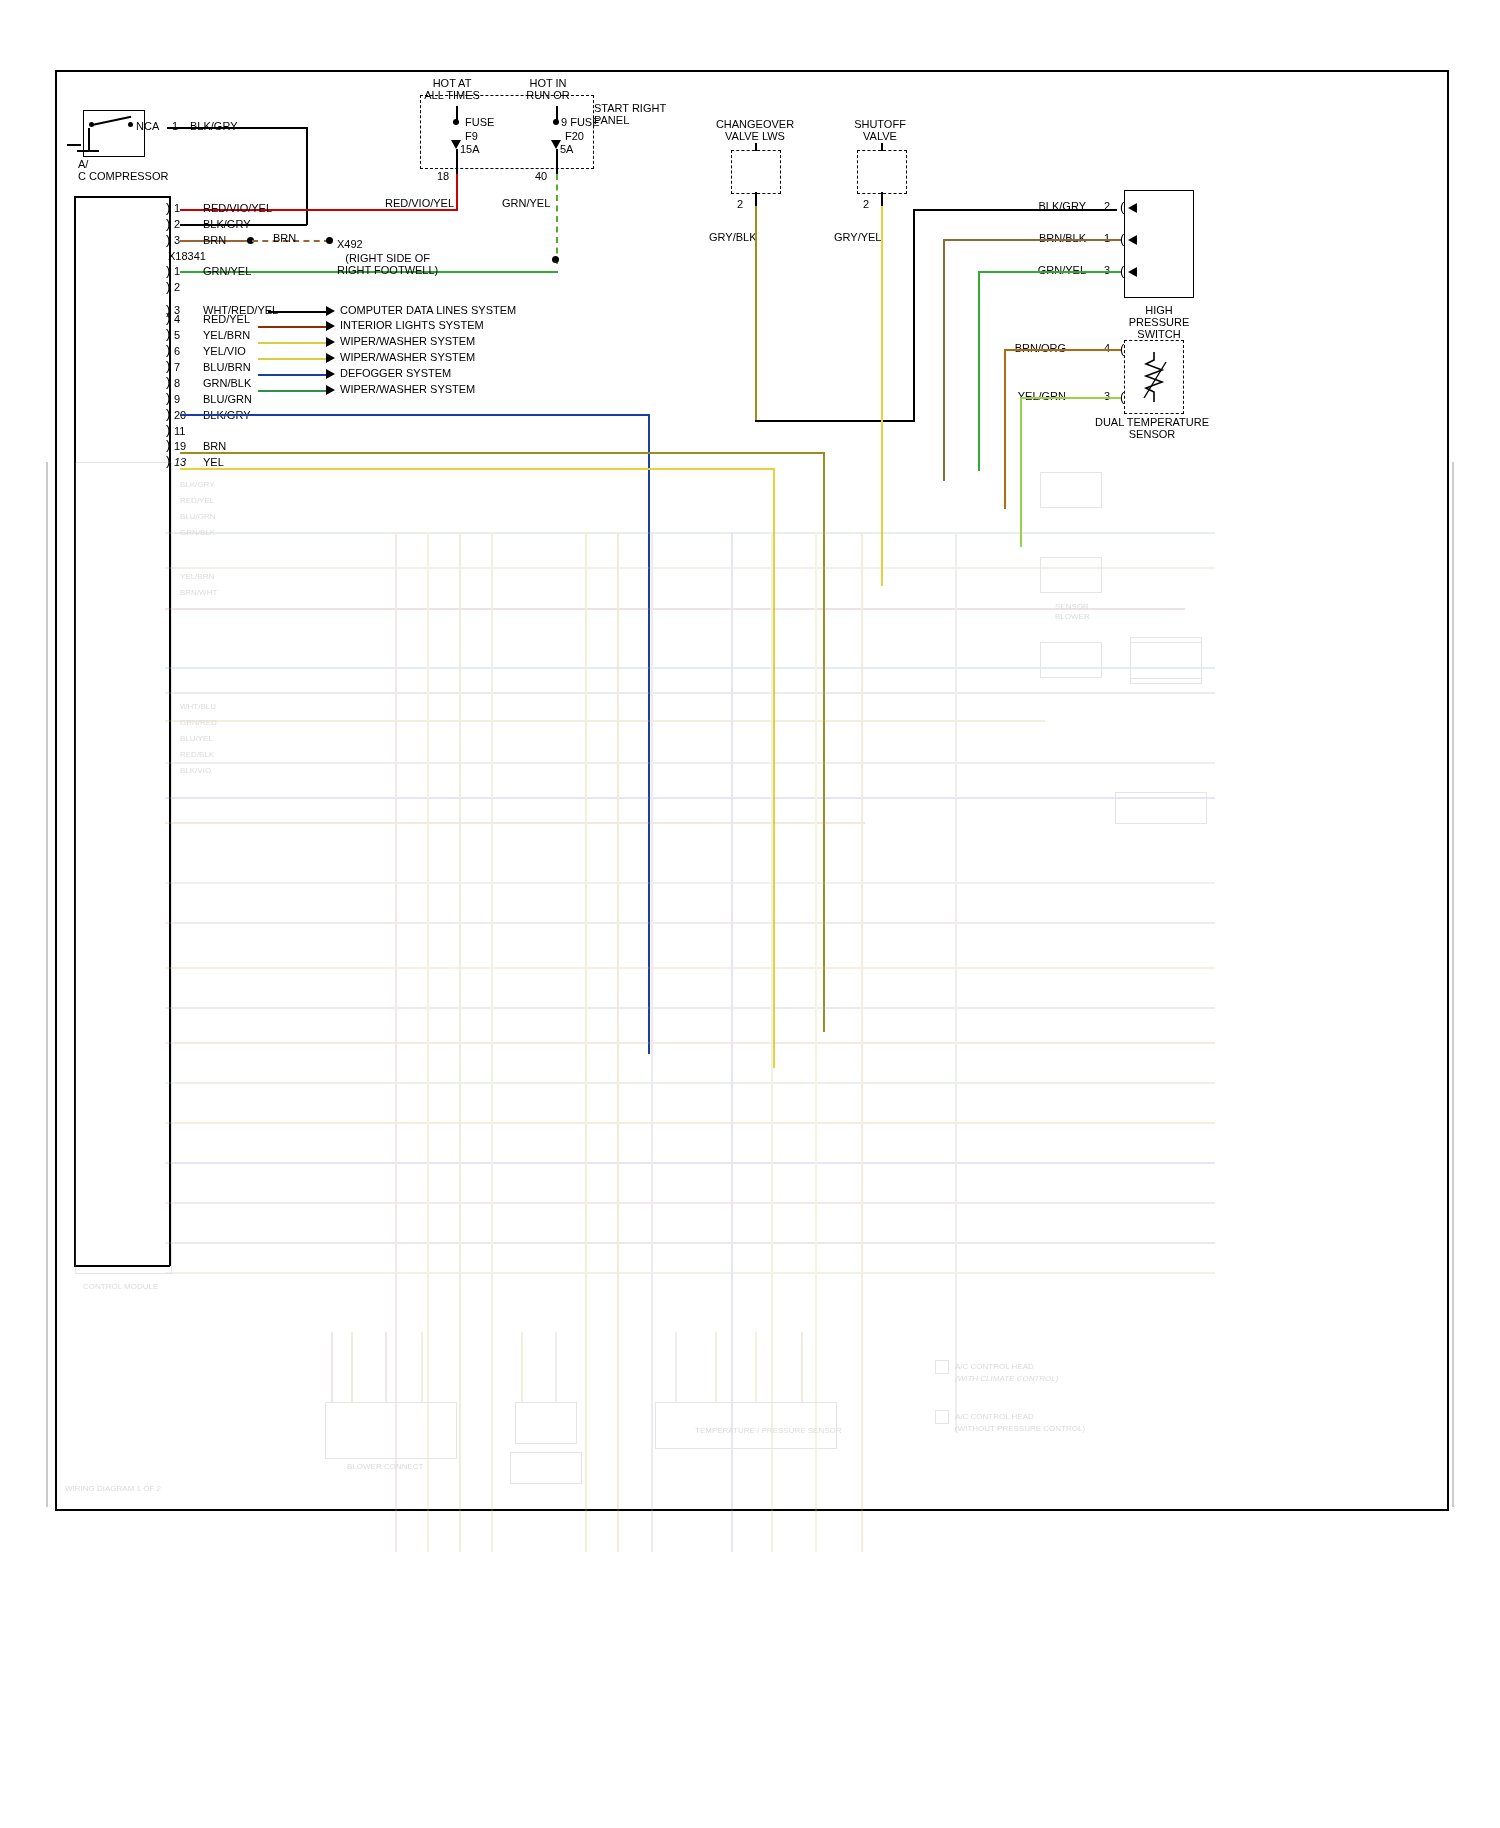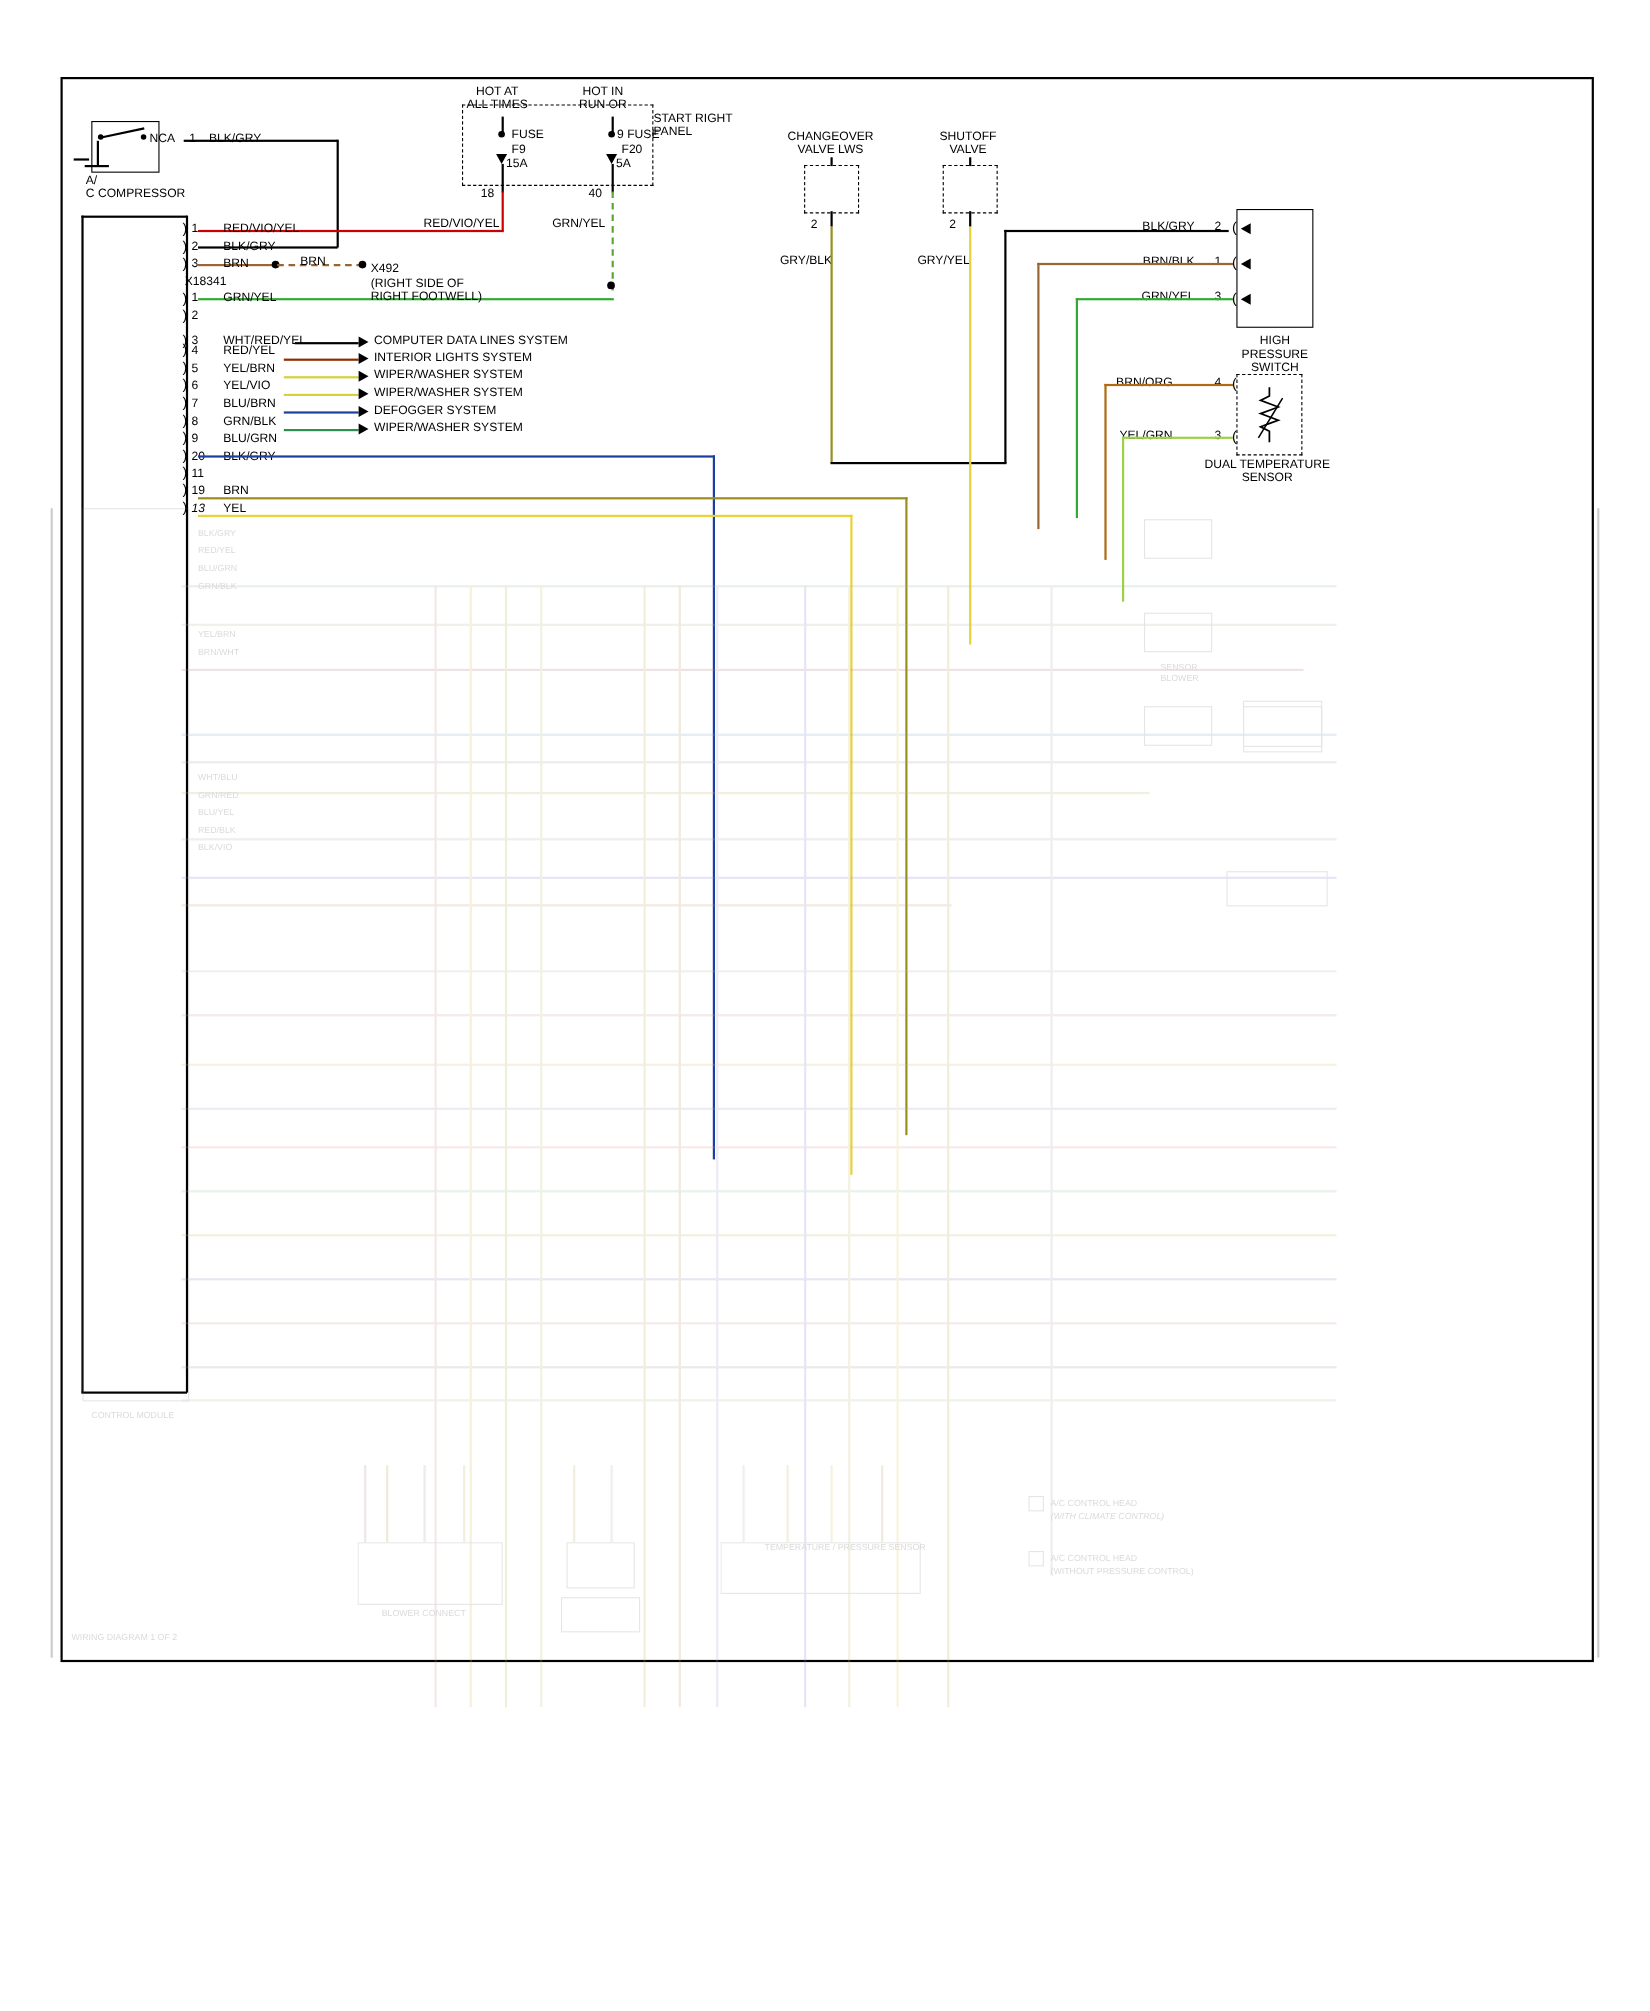--- a/index.html
+++ b/index.html
@@ -99,21 +99,21 @@
   <div class="dot" style="left:552px;top:256px;width:7px;height:7px;"></div>
   <div class="wire h" style="left:180px;top:271px;width:378px;border-color:#33aa33;"></div>
   <div class="lbl" style="left:502px;top:197px;">GRN/YEL</div>
 
   <div class="wire h" style="left:180px;top:240px;width:72px;border-color:#996633;"></div>
   <div class="dot" style="left:247px;top:237px;"></div>
   <div class="wire dash-h" style="left:252px;top:240px;width:78px;border-color:#996633;"></div>
   <div class="dot" style="left:326px;top:237px;"></div>
   <div class="lbl" style="left:273px;top:232px;">BRN</div>
   <div class="lbl" style="left:337px;top:238px;">X492</div>
-  <div class="lbl" style="left:337px;top:252px;">(RIGHT SIDE OF
+  <div class="lbl" style="left:337px;top:252px;text-align:center;">(RIGHT SIDE OF
 RIGHT FOOTWELL)</div>
 
   <div class="wire v" style="left:74px;top:196px;height:1070px;border-color:#000;"></div>
   <div class="wire h" style="left:74px;top:196px;width:96px;border-color:#000;"></div>
   <div class="wire v" style="left:169px;top:196px;height:1070px;border-color:#000;"></div>
   <div class="wire h" style="left:74px;top:1265px;width:96px;border-color:#000;"></div>
 
   <div id="pin-rows">
 
     <div class="pin" style="left:166px;top:203px;">)</div>
@@ -335,21 +335,21 @@
     <div class="fbox" style="left:1060px;top:330px;width:90px;height:30px;"></div>
     <div class="fbox" style="left:1075px;top:175px;width:70px;height:40px;"></div>
     <div class="ftxt" style="left:1000px;top:140px;">SENSOR</div>
     <div class="ftxt" style="left:1000px;top:150px;">BLOWER</div>
 
     <div class="fbox" style="left:270px;top:940px;width:130px;height:55px;"></div>
     <div class="ftxt" style="left:292px;top:1000px;">BLOWER CONNECT</div>
     <div class="fbox" style="left:460px;top:940px;width:60px;height:40px;"></div>
     <div class="fbox" style="left:455px;top:990px;width:70px;height:30px;"></div>
     <div class="fbox" style="left:600px;top:940px;width:180px;height:45px;"></div>
-    <div class="ftxt" style="left:640px;top:940px;">TEMPERATURE / PRESSURE SENSOR</div>
+    <div class="ftxt" style="left:640px;top:964px;">TEMPERATURE / PRESSURE SENSOR</div>
 
     <div class="fw" style="left:276px;top:870px;width:2px;height:70px;background:#b09090;"></div>
     <div class="fw" style="left:296px;top:870px;width:2px;height:70px;background:#b0a060;"></div>
     <div class="fw" style="left:330px;top:870px;width:2px;height:70px;background:#a0a0a0;"></div>
     <div class="fw" style="left:366px;top:870px;width:2px;height:70px;background:#c0b070;"></div>
     <div class="fw" style="left:466px;top:870px;width:2px;height:70px;background:#c0b070;"></div>
     <div class="fw" style="left:500px;top:870px;width:2px;height:70px;background:#b0b0c0;"></div>
     <div class="fw" style="left:620px;top:870px;width:2px;height:70px;background:#b0b0a0;"></div>
     <div class="fw" style="left:660px;top:870px;width:2px;height:70px;background:#c0b070;"></div>
     <div class="fw" style="left:700px;top:870px;width:2px;height:70px;background:#d0c060;"></div>

